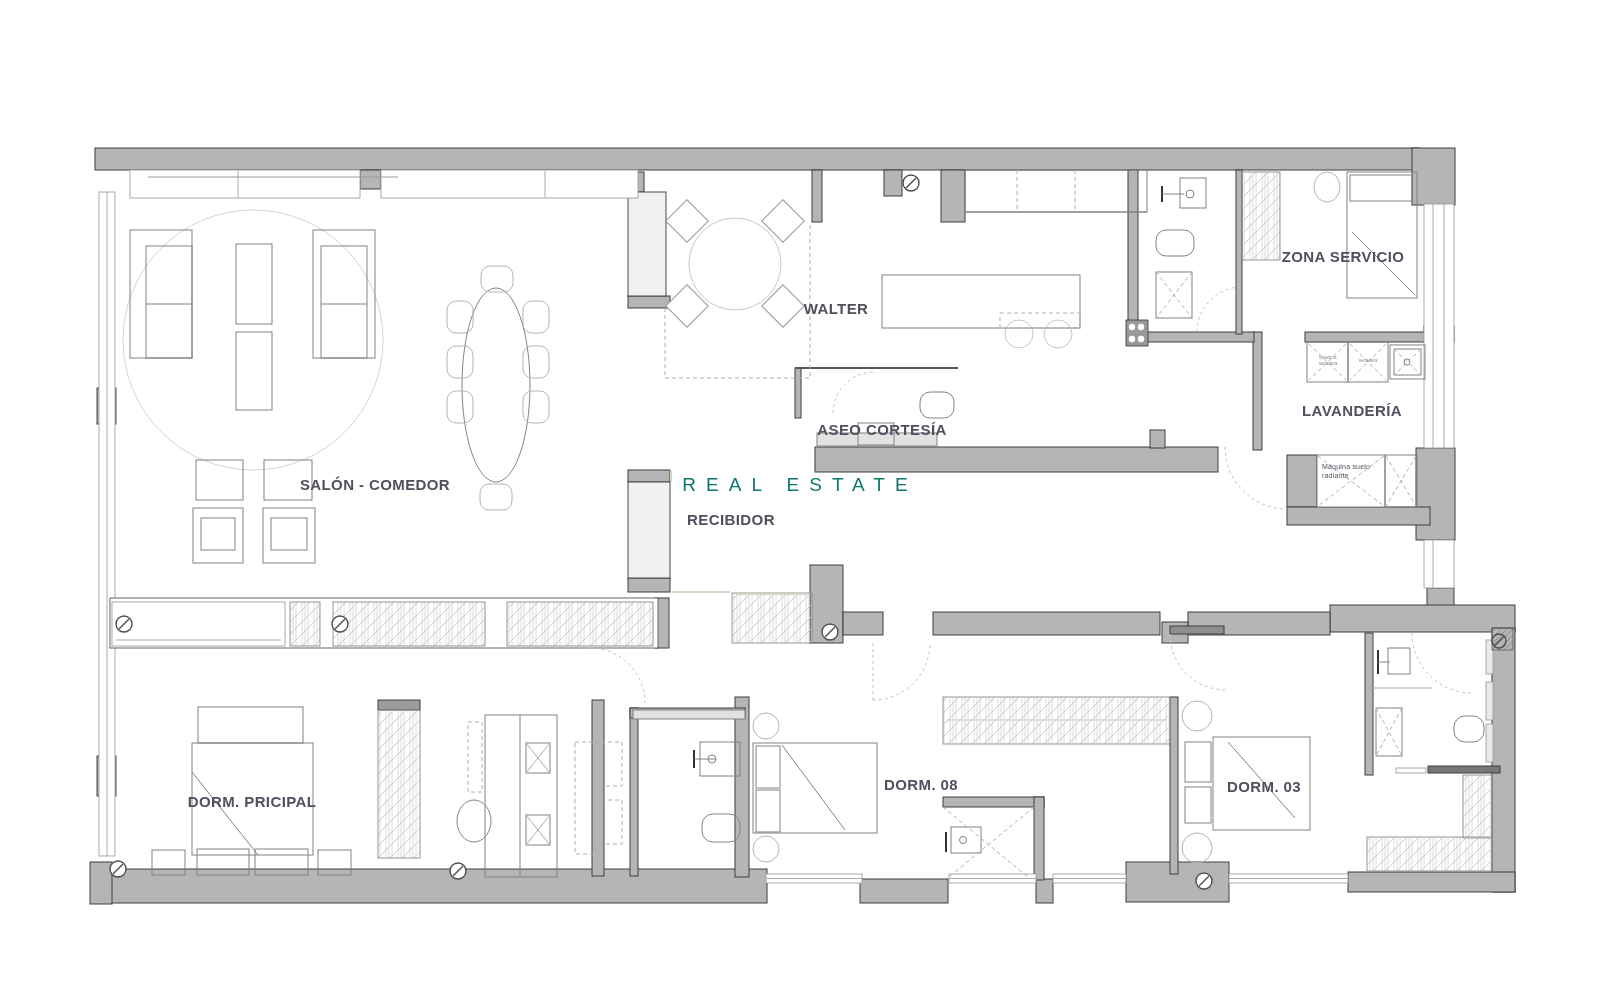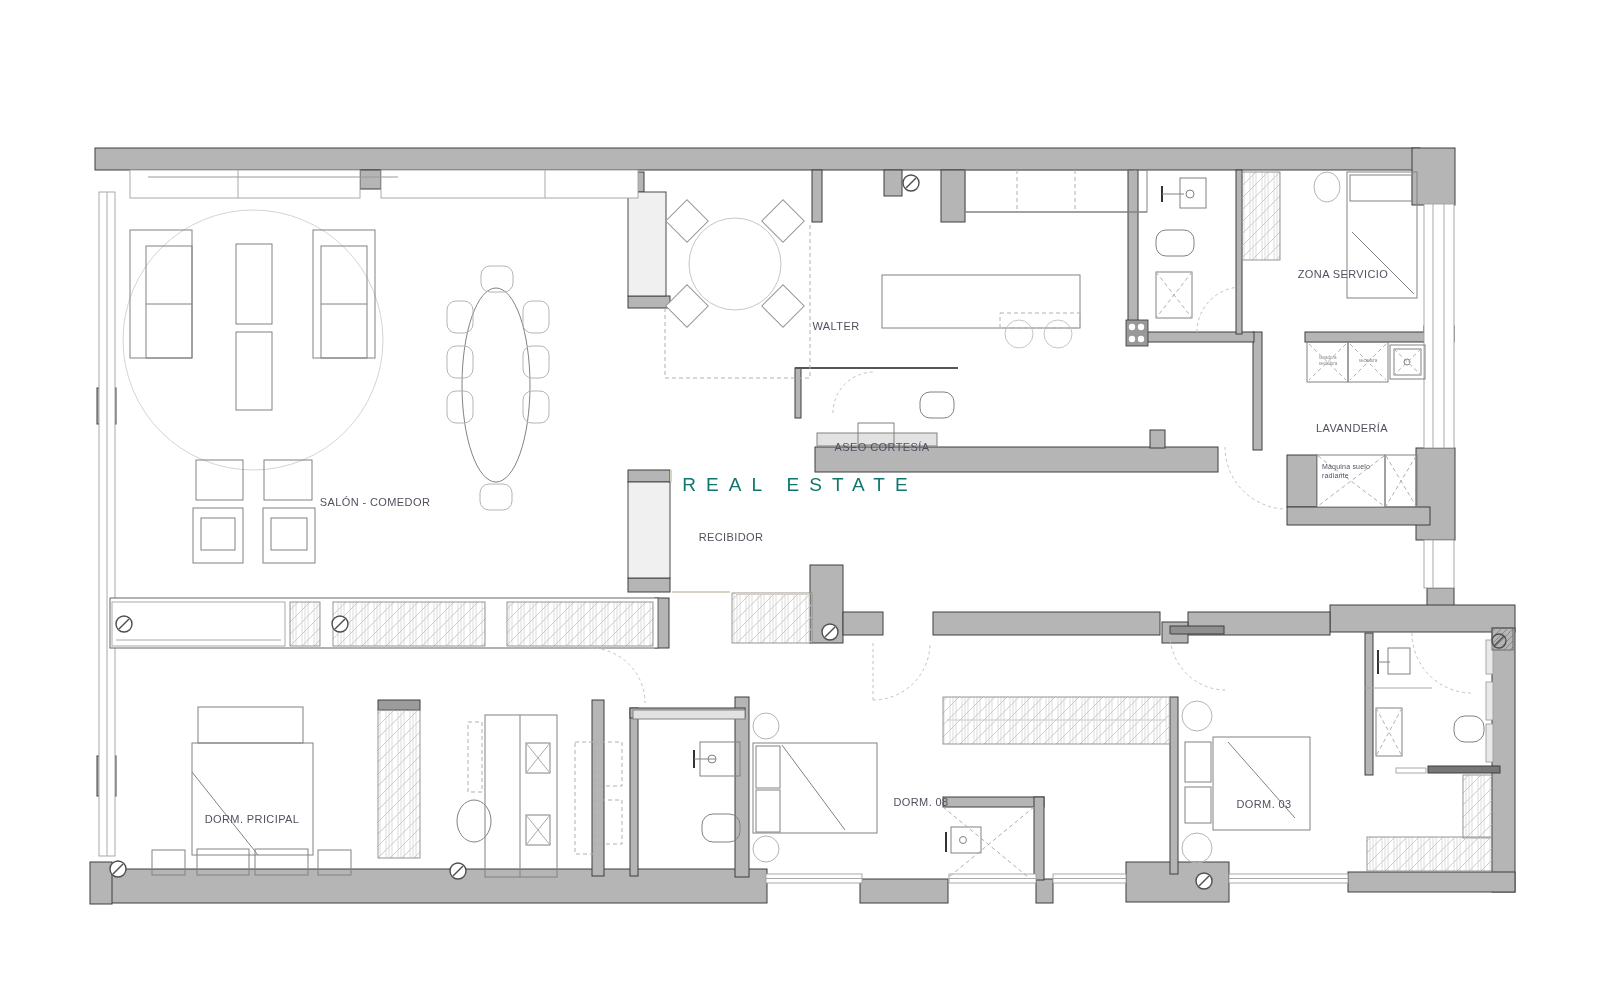--- a/index.html
+++ b/index.html
@@ -1,20 +1,20 @@
 <!DOCTYPE html>
 <html><head>
 <meta charset="utf-8">
 <style>
   html,body{margin:0;padding:0;background:#ffffff;}
   .plan{position:relative;width:1600px;height:1003px;background:#ffffff;overflow:hidden;
         font-family:"Liberation Sans",sans-serif;}
   .plan svg{position:absolute;left:0;top:0;}
-  .lbl{position:absolute;transform:translate(-50%,-50%);font-size:11px;letter-spacing:.4px;
-       color:#50515f;white-space:nowrap;font-weight:400;margin-top:18px;}
+  .lbl{position:absolute;transform:translate(-50%,-50%);font-size:15px;letter-spacing:.4px;
+       color:#50515f;white-space:nowrap;font-weight:700;}
   .lbl-sm{position:absolute;font-size:7px;line-height:1.35;color:#50515f;letter-spacing:.2px;}
   .lbl-xs{position:absolute;font-size:4.5px;line-height:1.25;color:#8b8b93;text-align:center;}
   .wm{position:absolute;left:800px;transform:translateX(-50%);white-space:nowrap;
       pointer-events:none;}
   .wm1{top:410px;font-size:57px;font-weight:400;letter-spacing:8px;color:#6f7378;opacity:.92;}
   .wm2{top:474px;font-size:19px;font-weight:400;letter-spacing:10px;color:#0f766e;}
 </style>
 </head>
 <body>
 

